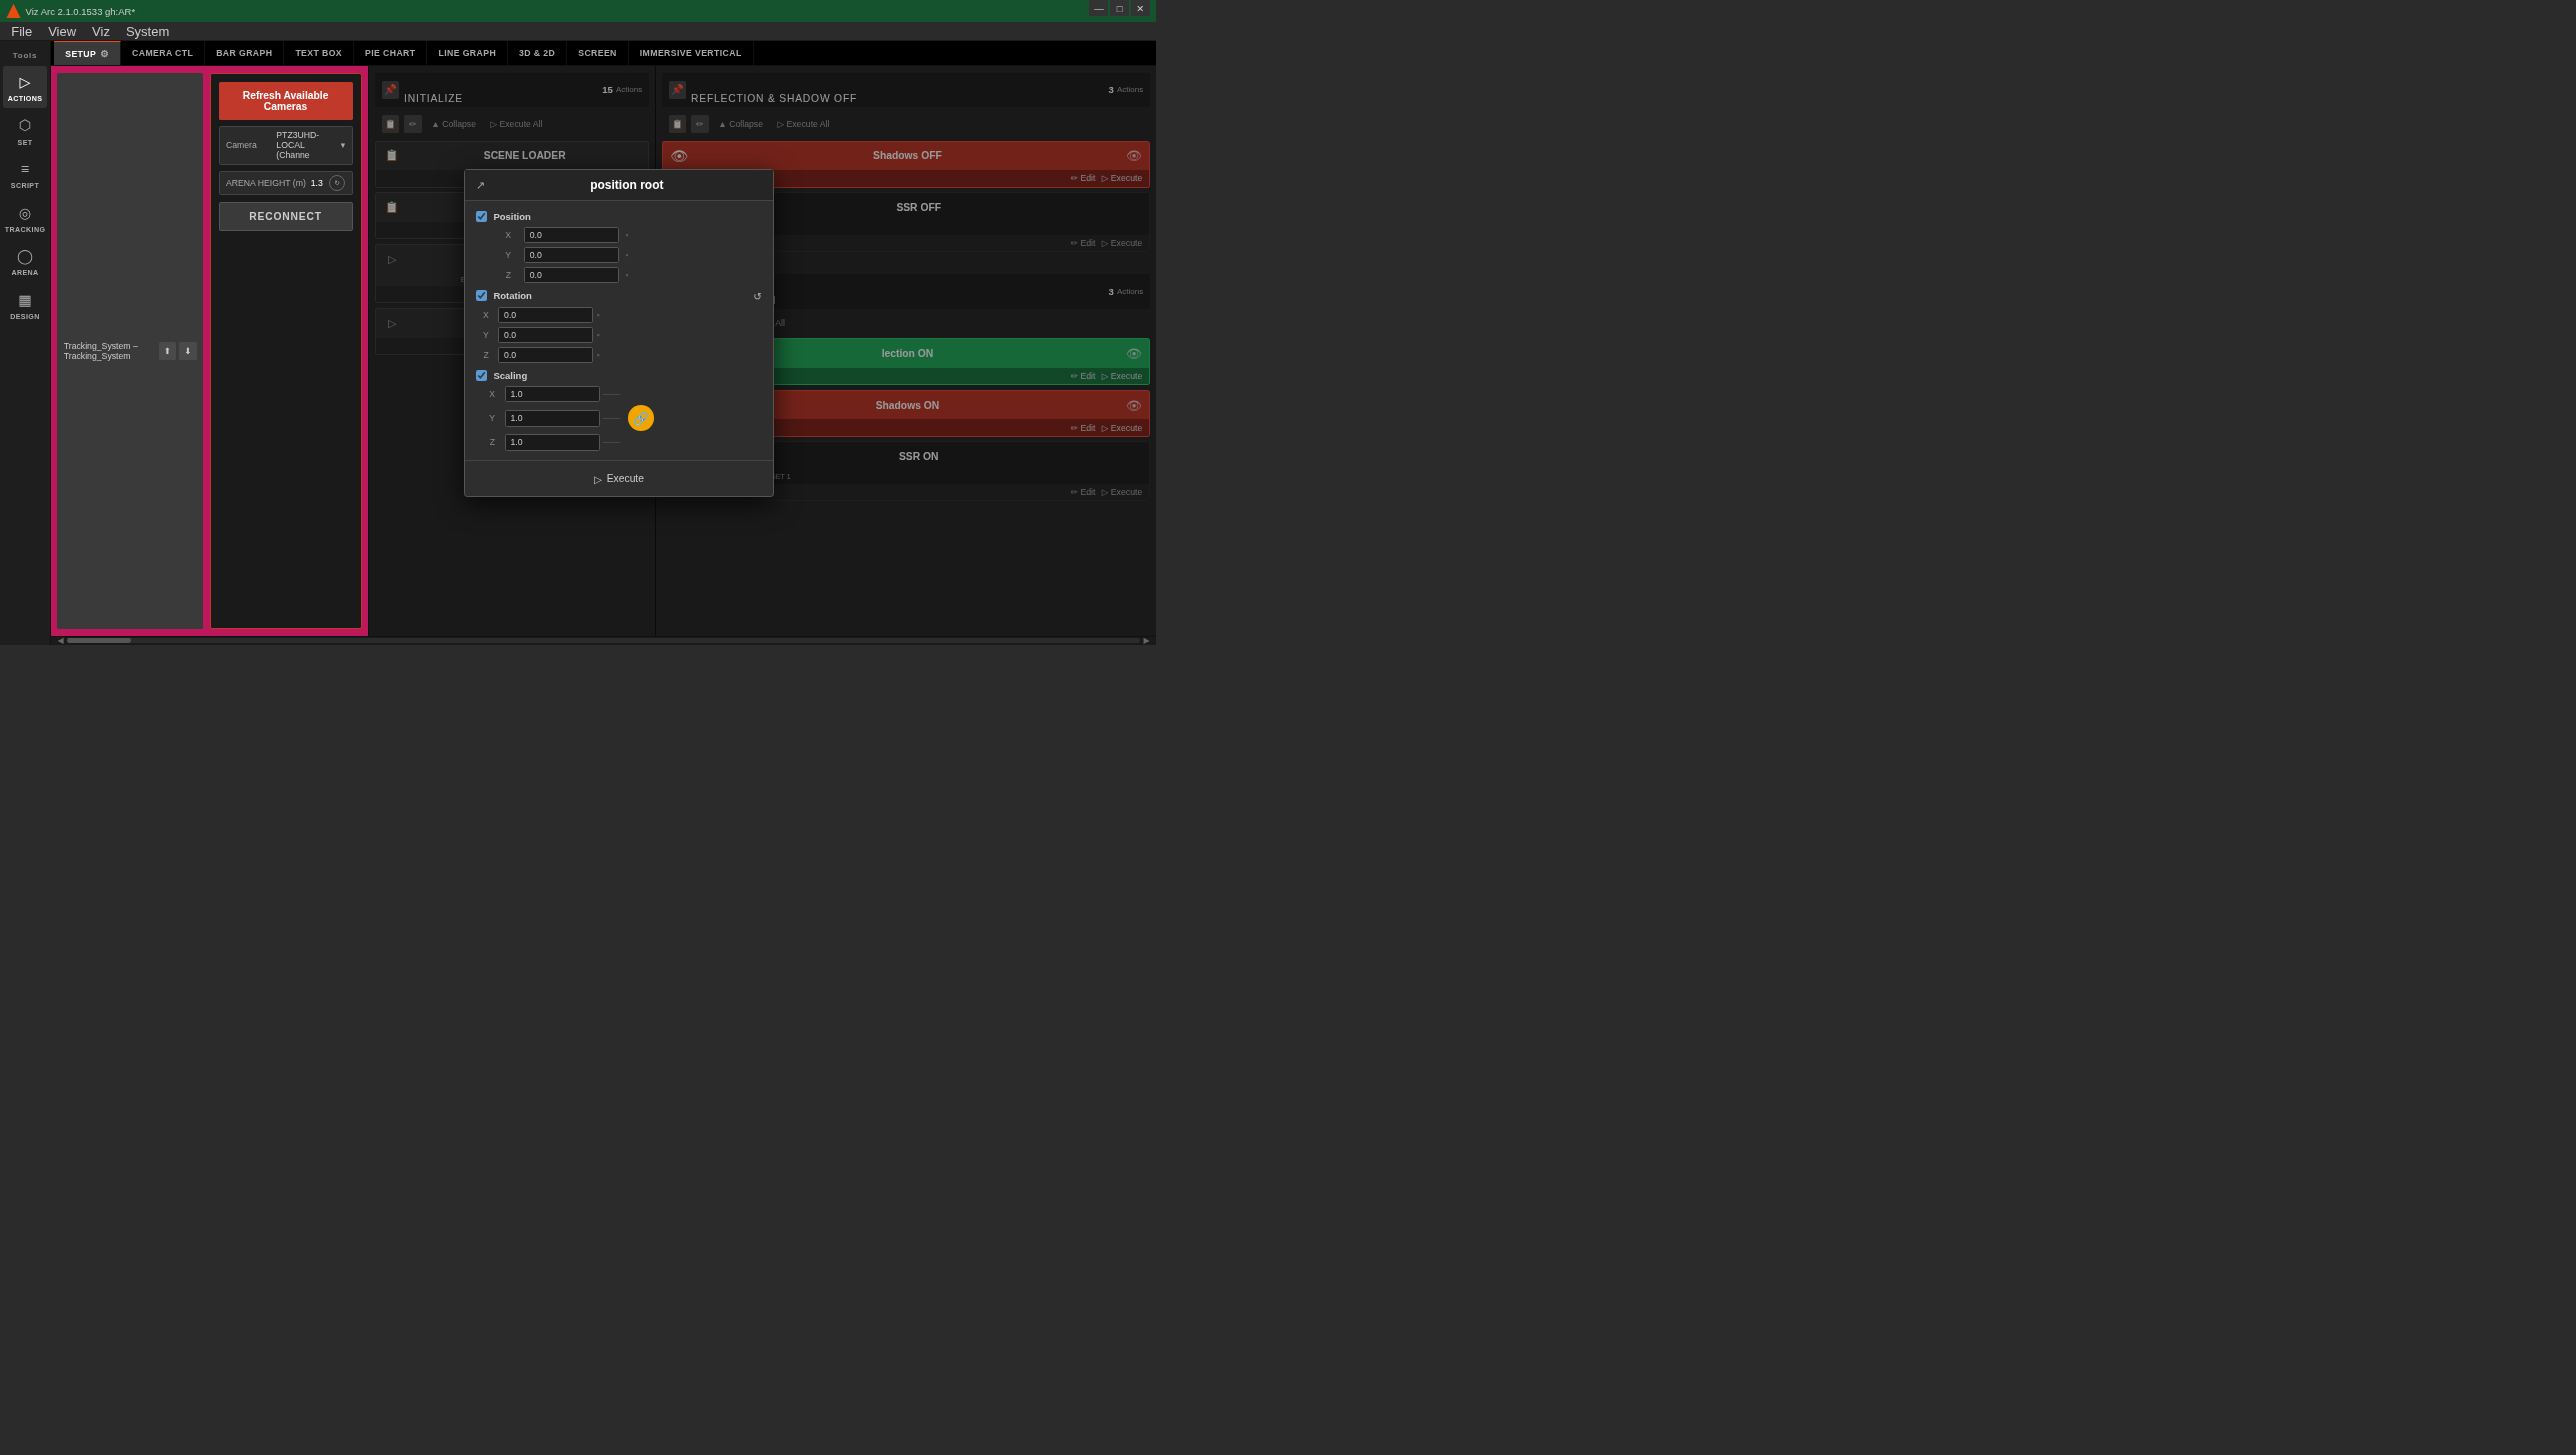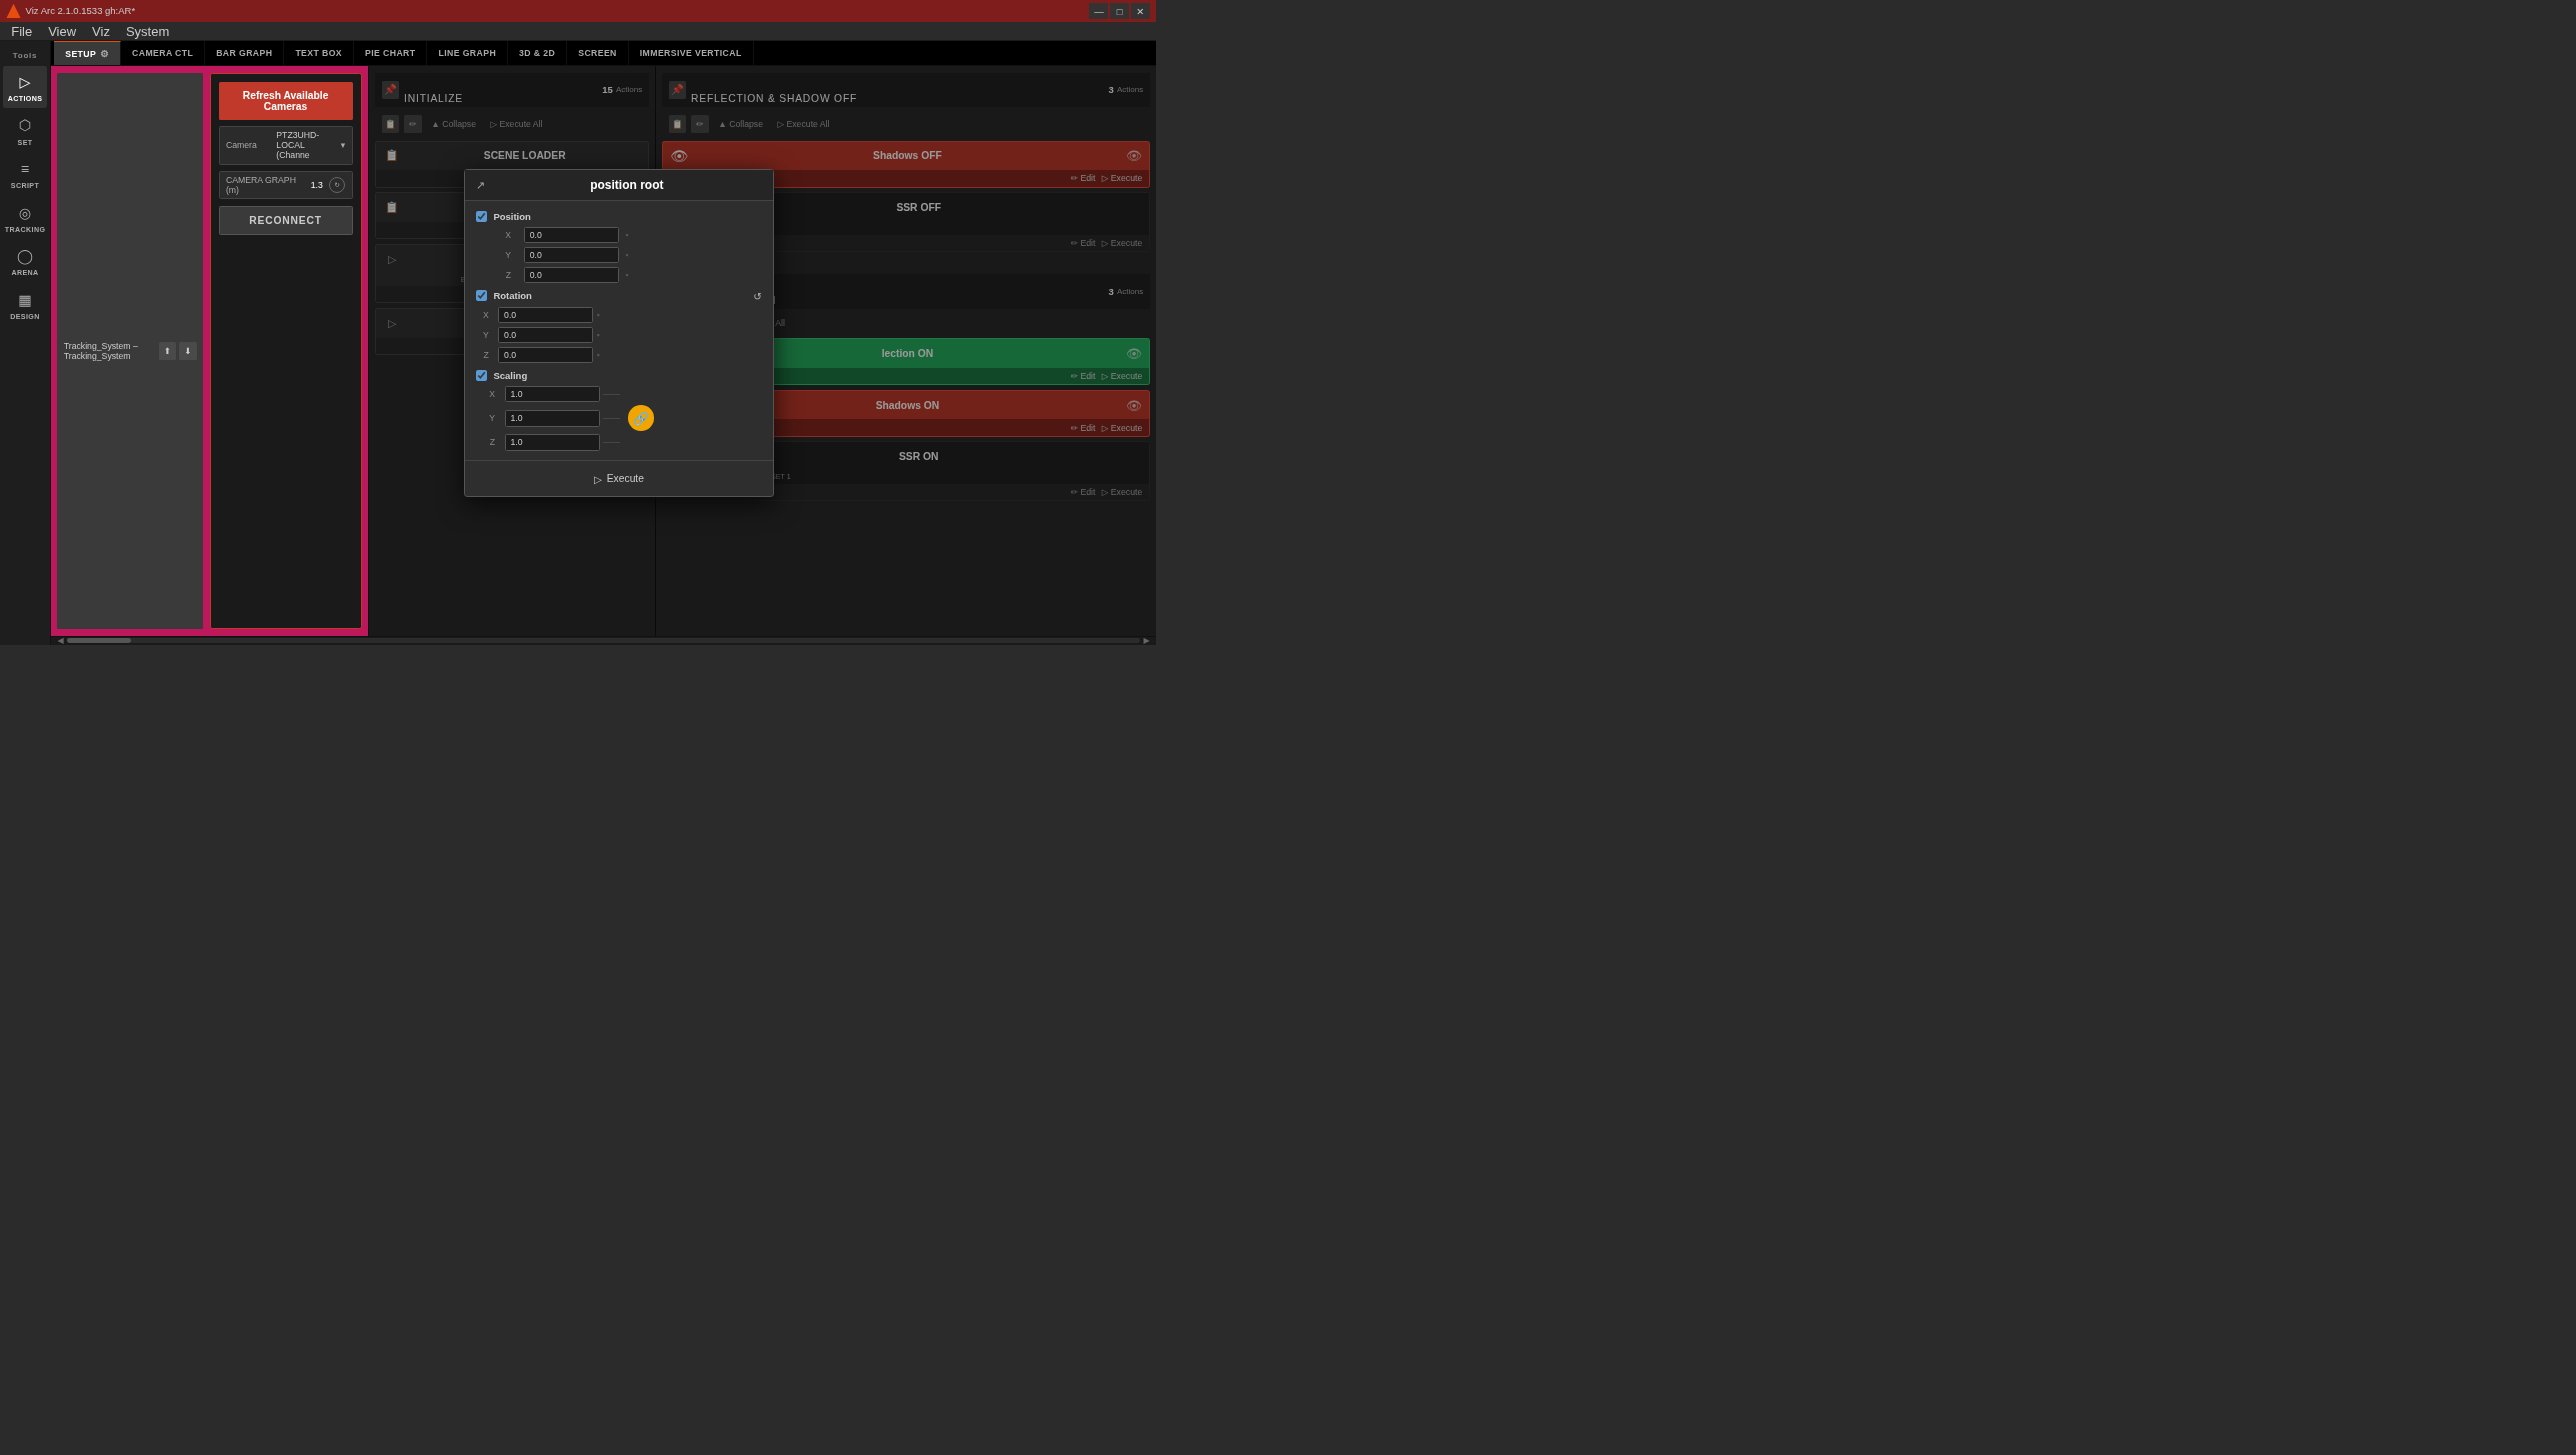--- a/index.html
+++ b/index.html
@@ -9,24 +9,23 @@
       font-size: 9.5px;
       color: #ccc;
       width: 1156px;
       height: 661px;
       overflow: hidden;
       user-select: none;
     }
 
     
     .titlebar {
-      background: #7f1d1d;
+      background: #14532d;
       height: 22px;
       display: flex;
-      align-items: center;
       padding: 0 6.4px;
       justify-content: space-between;
     }
     .titlebar-left {
       display: flex;
       align-items: center;
       gap: 4.8px;
       color: #ccc;
       font-size: 9.5px;
     }
@@ -713,21 +712,21 @@
         <div class="camera-panel">
           <button class="refresh-btn">Refresh Available Cameras</button>
 
           <div class="camera-row">
             <span class="camera-label">Camera</span>
             <span class="camera-select">PTZ3UHD-LOCAL (Channe</span>
             <span class="camera-arrow">▾</span>
           </div>
 
           <div class="height-row">
-            <span class="height-label">CAMERA GRAPH (m)</span>
+            <span class="height-label">ARENA HEIGHT (m)</span>
             <span class="height-value">1.3</span>
             <div class="height-dial">↻</div>
           </div>
 
           <button class="reconnect-btn">RECONNECT</button>
         </div>
       </div>
 
       <div class="right-panel">
 

